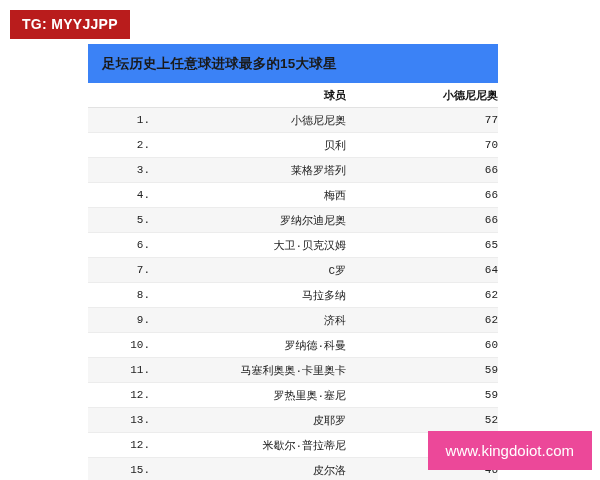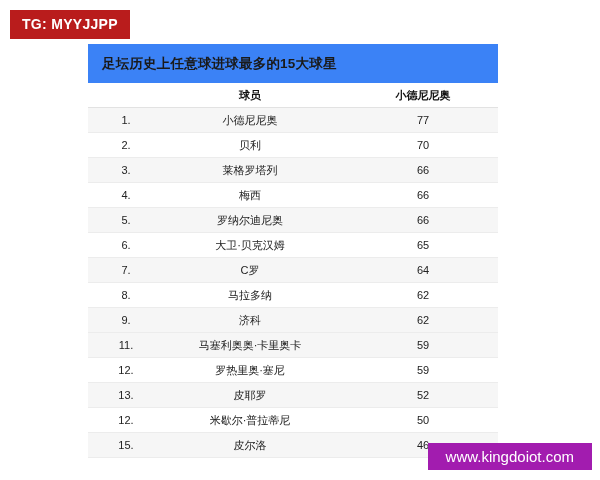--- a/index.html
+++ b/index.html
@@ -28,24 +28,24 @@
     letter-spacing: 0.3px;
     line-height: 1;
     white-space: nowrap;
   }
 
   
   .site-badge {
     position: absolute;
     right: 8px;
     bottom: 10px;
-    background: #a21caf;
+    background: #ec4899;
     color: #ffffff;
     font-size: 15px;
-    padding: 6px 18px;
+    padding: 12px 18px;
     line-height: 1;
     white-space: nowrap;
   }
 
   
   .card {
     position: absolute;
     left: 88px;
     top: 44px;
     width: 410px;
@@ -63,25 +63,26 @@
   }
 
   table.ranking {
     width: 100%;
     border-collapse: collapse;
     table-layout: fixed;
   }
 
   table.ranking th,
   table.ranking td {
-    text-align: center;
+    text-align: right;
     font-size: 11px;
     color: #222222;
     padding: 0;
     vertical-align: middle;
+    font-family: Liberation Mono, monospace;
   }
 
   table.ranking thead th {
     font-weight: bold;
     height: 24px;
     font-size: 11px;
     color: #111111;
     border-bottom: 1px solid #e2e2e2;
   }
 
@@ -163,20 +164,25 @@
       <tr class="even">
         <td class="col-rank">8.</td>
         <td class="col-name cell-name">马拉多纳</td>
         <td class="col-goals cell-goals">62</td>
       </tr>
       <tr class="odd">
         <td class="col-rank">9.</td>
         <td class="col-name cell-name">济科</td>
         <td class="col-goals cell-goals">62</td>
       </tr>
+      <tr class="even">
+        <td class="col-rank">10.</td>
+        <td class="col-name cell-name">罗纳德·科曼</td>
+        <td class="col-goals cell-goals">60</td>
+      </tr>
       <tr class="odd">
         <td class="col-rank">11.</td>
         <td class="col-name cell-name">马塞利奥奥·卡里奥卡</td>
         <td class="col-goals cell-goals">59</td>
       </tr>
       <tr class="even">
         <td class="col-rank">12.</td>
         <td class="col-name cell-name">罗热里奥·塞尼</td>
         <td class="col-goals cell-goals">59</td>
       </tr>

